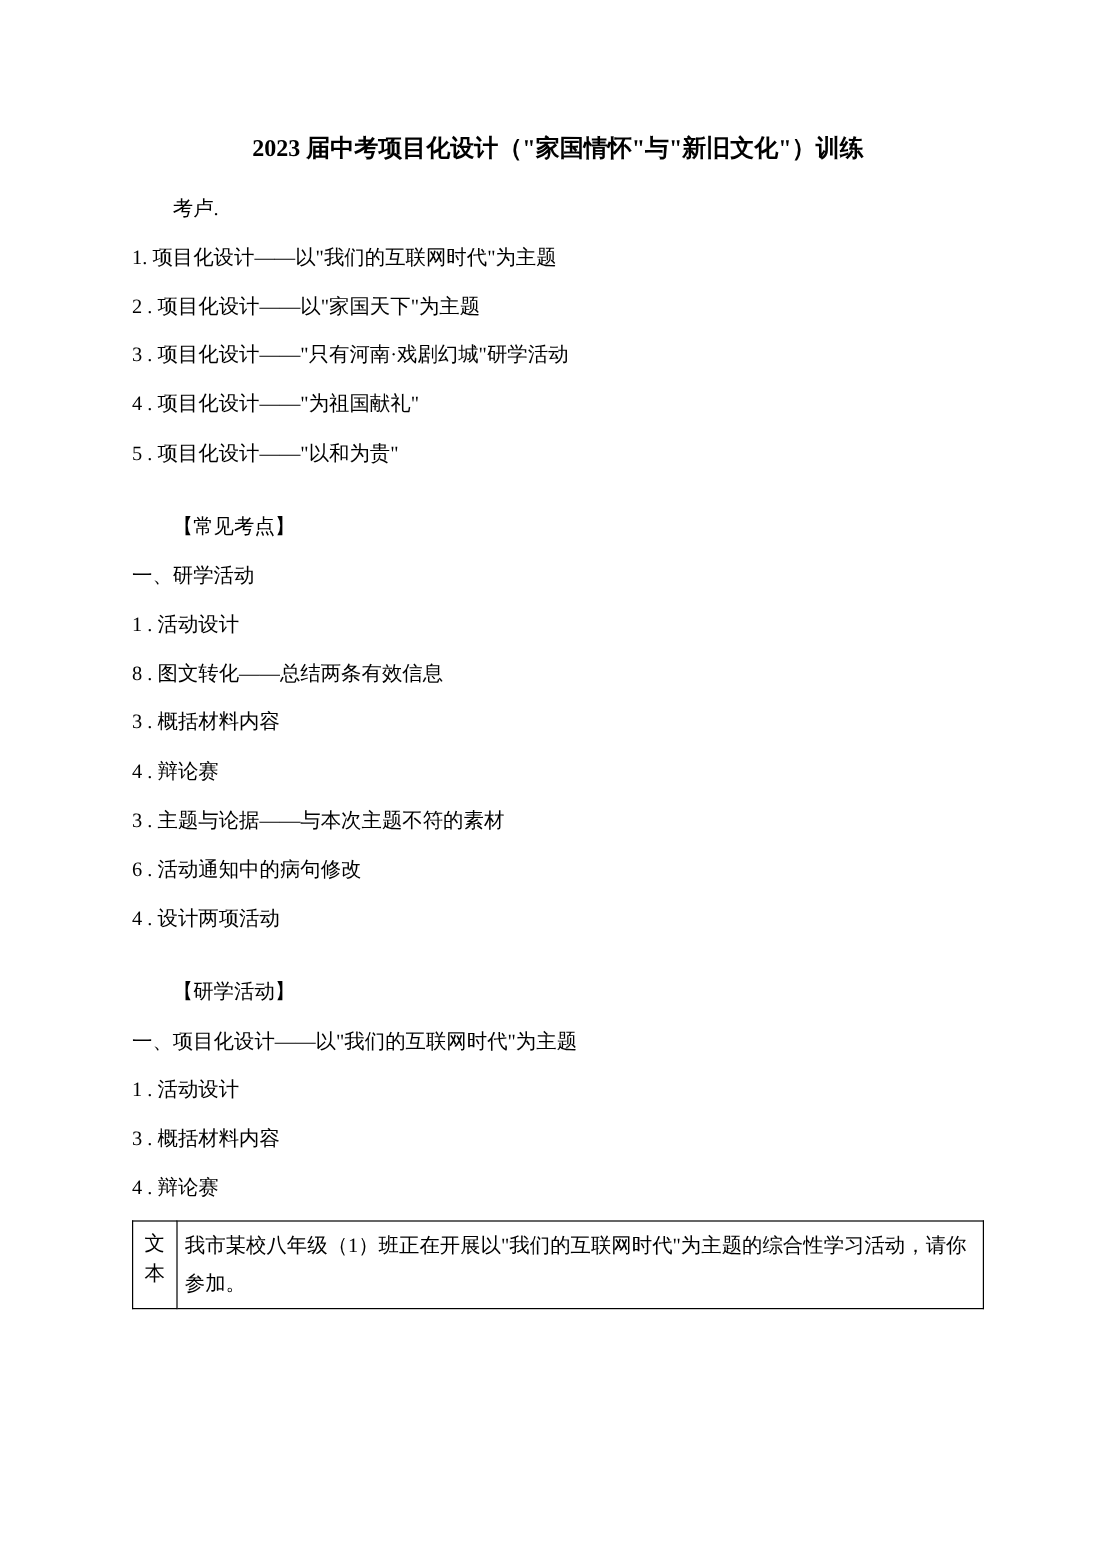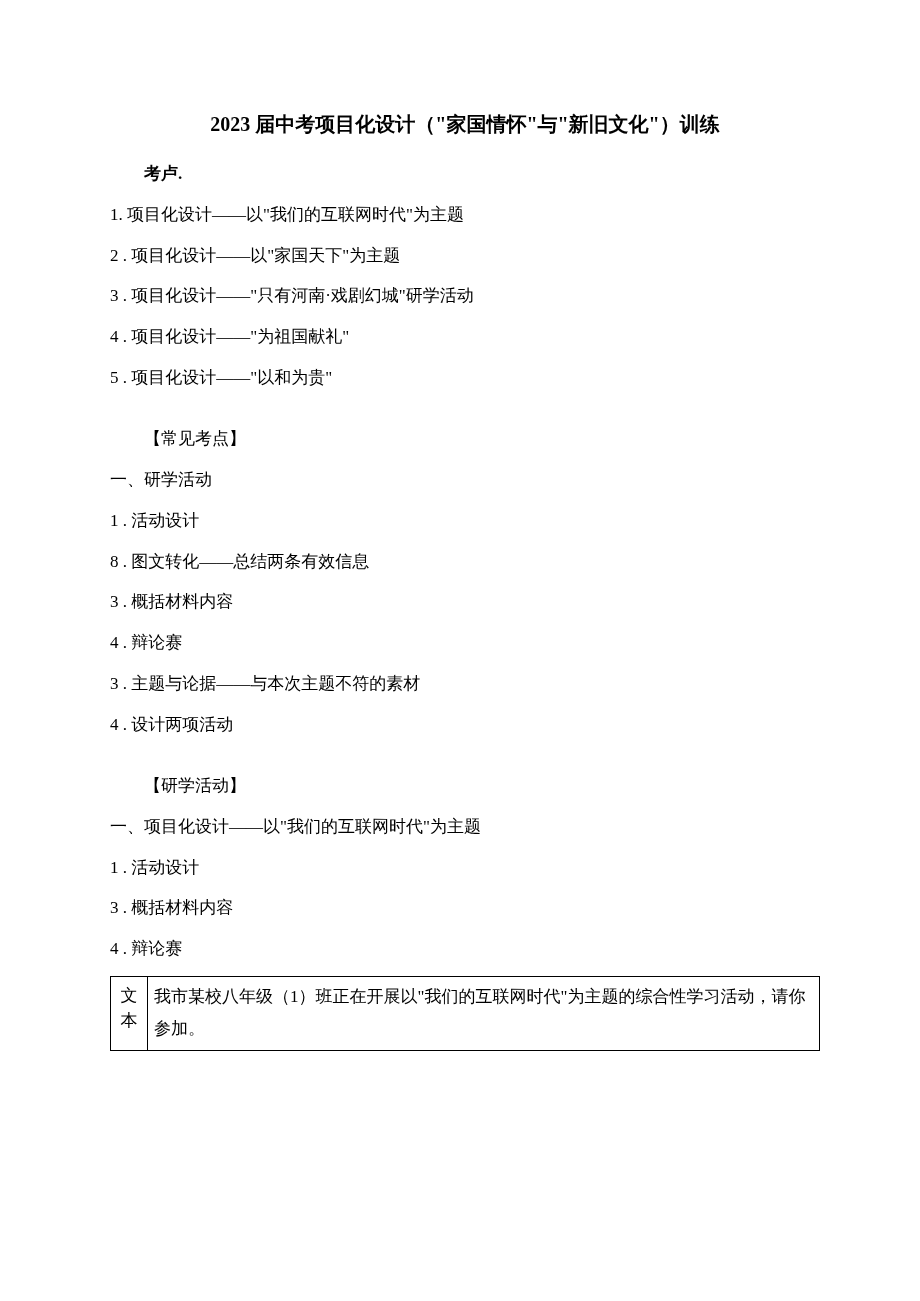--- a/index.html
+++ b/index.html
@@ -19,21 +19,20 @@
     line-height: 2.4;
   }
   .title {
     text-align: center;
     font-size: 20px;
     font-weight: bold;
     margin-bottom: 6px;
   }
   .indent {
     text-indent: 2em;
-    font-weight: bold;
   }
   .kaodian-heading {
     text-indent: 2em;
   }
   .table-wrap {
     border: 1px solid #000;
     border-collapse: collapse;
     margin-top: 6px;
     width: 100%;
   }
@@ -71,20 +70,21 @@
 
   <div class="kaodian-heading">【常见考点】</div>
   <div>一、研学活动</div>
 
   <div>
     <div>1 . 活动设计</div>
     <div>8 . 图文转化——总结两条有效信息</div>
     <div>3 . 概括材料内容</div>
     <div>4 . 辩论赛</div>
     <div>3 . 主题与论据——与本次主题不符的素材</div>
+    <div>6 . 活动通知中的病句修改</div>
     <div>4 . 设计两项活动</div>
   </div>
 
   <div style="height:1.2em"></div>
 
   <div class="kaodian-heading">【研学活动】</div>
   <div>一、项目化设计——以"我们的互联网时代"为主题</div>
 
   <div>
     <div>1 . 活动设计</div>

